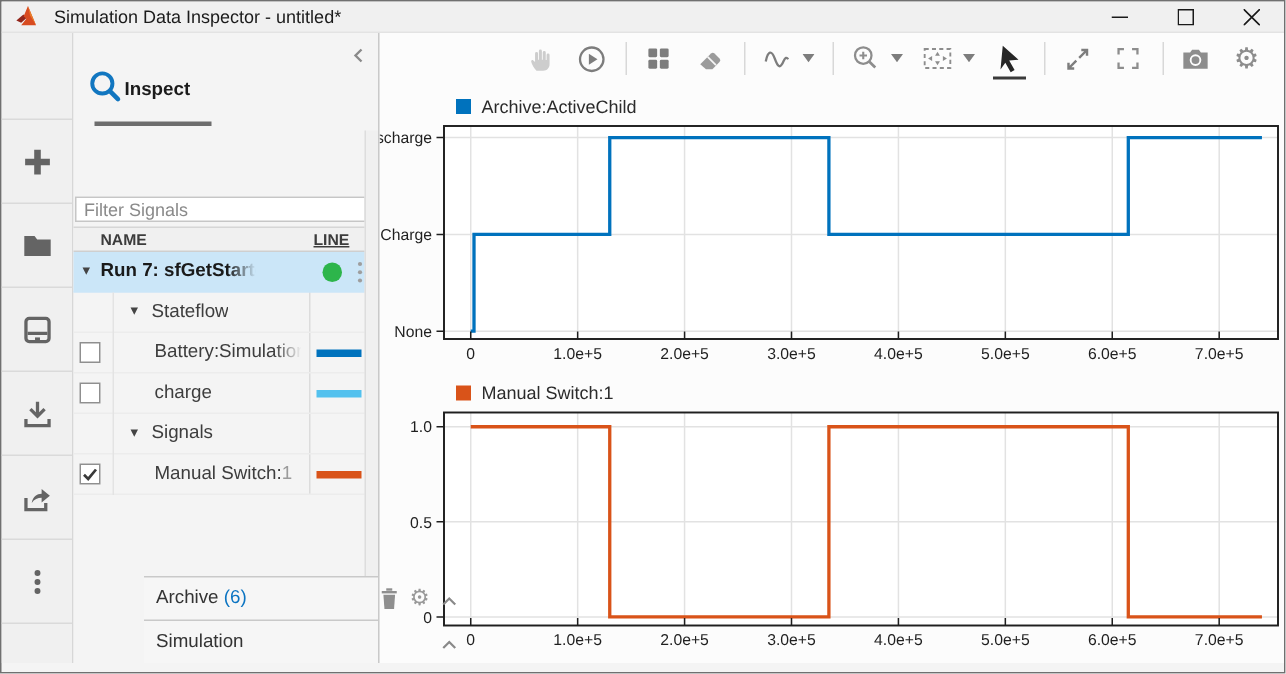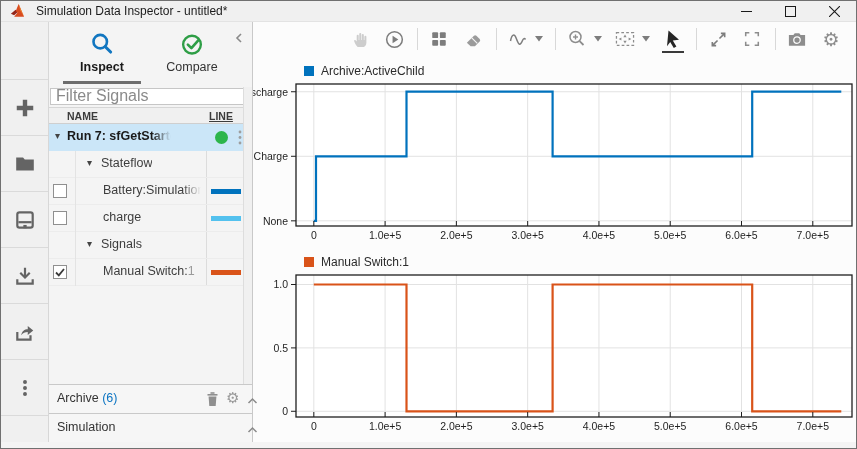--- a/index.html
+++ b/index.html
@@ -10,48 +10,48 @@
   .titlebar .title{font-size:12px;color:#1b1b1b;flex:1 1 auto;white-space:nowrap;}
   .winbtn{width:44px;height:27px;display:flex;align-items:center;justify-content:center;flex:none;}
   
   .main{display:flex;height:420px;}
   .rail{width:48px;flex:none;background:#f0f0f0;border-right:1px solid #d7d7d7;box-sizing:border-box;}
   .rail .spacer{height:57px;border-bottom:1px solid #dadada;}
   .rail-btn{height:55px;border-bottom:1px solid #dadada;display:flex;align-items:center;justify-content:center;cursor:pointer;}
   
   .panel{width:204px;flex:none;background:#f4f4f4;border-right:1px solid #c9c9c9;box-sizing:border-box;display:flex;flex-direction:column;position:relative;}
   .tabbar{height:62px;flex:none;position:relative;display:flex;padding-left:8px;}
-  .tab{width:90px;display:flex;flex-direction:column;align-items:center;padding-top:9px;cursor:pointer;position:relative;}
+  .tab{width:90px;display:flex;flex-direction:row;align-items:center;padding-top:9px;cursor:pointer;position:relative;}
   .tab .tlabel{font-size:12.5px;color:#333;margin-top:3px;}
   .tab.active .tlabel{font-weight:bold;color:#1a1a1a;}
   .tab.active::after{content:"";position:absolute;left:6px;right:6px;bottom:0;height:3px;background:#6d6d6d;}
   .collapse{position:absolute;right:8px;top:8px;cursor:pointer;}
   .filterwrap{padding:3px 8px 2px 1px;flex:none;}
-  .filterwrap input{width:100%;height:17px;box-sizing:border-box;border:1px solid #c6c6c6;background:#fff;font-size:16px;color:#a16207;padding:0 5px;font-family:"Liberation Sans",sans-serif;}
+  .filterwrap input{width:100%;height:17px;box-sizing:border-box;border:1px solid #c6c6c6;background:#fff;font-size:12px;color:#a16207;padding:0 5px;font-family:"Liberation Sans",sans-serif;margin-top:44px;}
   .filterwrap input::placeholder{color:#8a8a8a;}
   .thead{height:17px;flex:none;background:#f0f0f0;border-top:1px solid #d6d6d6;border-bottom:1px solid #cfcfcf;box-sizing:border-box;position:relative;font-size:10.5px;font-weight:bold;color:#3c3c3c;}
   .thead .c1{position:absolute;left:18px;top:2px;}
   .thead .c2{position:absolute;left:160px;top:2px;text-decoration:underline;}
   .tbody{flex:none;position:relative;}
   .tbody::before{content:"";position:absolute;left:157px;top:0;bottom:0;width:1px;background:#dcdcdc;}
   .tbody::after{content:"";position:absolute;left:26px;top:27px;bottom:0;width:1px;background:#e3e3e3;}
   .trow{height:27px;position:relative;border-bottom:1px solid #ececec;box-sizing:border-box;font-size:12.5px;color:#3d3d3d;cursor:pointer;}
   .trow.sel{background:#cbe6f8;border-bottom:1px solid #cbe6f8;}
   .caret{position:absolute;top:6px;font-size:10px;color:#444;}
   .rlabel{position:absolute;top:5px;white-space:nowrap;overflow:hidden;}
   .fade{-webkit-mask-image:linear-gradient(90deg,#000 80%,transparent 98%);mask-image:linear-gradient(90deg,#000 80%,transparent 98%);}
   .runlabel{font-weight:bold;color:#1a1a1a;width:106px;}
   .dot{position:absolute;left:166px;top:7px;width:13px;height:13px;border-radius:50%;}
   .kebab{position:absolute;left:186px;top:5px;width:10px;height:17px;cursor:pointer;}
   .cbx{position:absolute;left:4px;top:6px;width:14px;height:14px;background:#fff;border:1px solid #8f8f8f;box-sizing:border-box;cursor:pointer;}
   .lsample{position:absolute;left:162px;top:11px;width:30px;height:5px;}
   .suffix{color:#9b9b9b;}
   .panelspacer{flex:1 1 auto;}
   .gutter{position:absolute;right:0;top:65px;bottom:57px;width:8px;background:#f0f0f0;border-left:1px solid #ddd;}
-  .barrow{height:28px;flex:none;border-top:1px solid #c9c9c9;background:#f6f6f6;position:relative;font-size:12.5px;color:#333;}
+  .barrow{height:28px;flex:none;border-top:1px solid #c9c9c9;background:#f6f6f6;position:relative;font-size:12.5px;color:#333;margin-left:47px;}
   .barrow .blabel{position:absolute;left:8px;top:6px;}
   .barrow .count{color:#0b74c2;}
   .bicon{position:absolute;top:5px;cursor:pointer;}
   
   .plotarea{flex:1 1 auto;background:#fcfcfc;display:flex;flex-direction:column;overflow:hidden;}
   .ptoolbar{height:34px;flex:none;display:flex;align-items:center;justify-content:flex-end;padding-right:12px;}
   .pbtn{width:26px;height:28px;display:flex;align-items:center;justify-content:center;cursor:pointer;position:relative;margin-left:8px;}
   .pbtn.tight{margin-left:2px;width:12px;}
   .pbtn.active::after{content:"";position:absolute;left:2px;right:2px;bottom:0;height:2px;background:#3a3a3a;}
   .psep{width:1px;height:22px;background:#d8d8d8;margin-left:10px;flex:none;}
@@ -133,27 +133,20 @@
     </div>
 
     <div class="panel">
       <div class="tabbar">
         <div class="tab active">
           <svg width="26" height="26" viewBox="0 0 22 22">
             <circle cx="9.5" cy="9" r="5.7" fill="none" stroke="#1176c0" stroke-width="2.2"></circle>
             <line x1="13.8" y1="13.3" x2="18.3" y2="17.8" stroke="#1176c0" stroke-width="2.6" stroke-linecap="round"></line>
           </svg>
           <span class="tlabel">Inspect</span>
-        </div>
-        <div class="tab">
-          <svg width="26" height="26" viewBox="0 0 22 22">
-            <circle cx="11" cy="11.5" r="7.5" fill="none" stroke="#2e9e46" stroke-width="2"></circle>
-            <path d="M7.5 11.5l3 3 6-6.8" fill="none" stroke="#2e9e46" stroke-width="2.2" stroke-linecap="round" stroke-linejoin="round"></path>
-          </svg>
-          <span class="tlabel">Compare</span>
         </div>
         <div class="collapse">
           <svg width="10" height="12" viewBox="0 0 10 12">
               <polyline points="7,2 3,6 7,10" fill="none" stroke="#8a8a8a" stroke-width="1.6"></polyline>
             </svg>
         </div>
       </div>
 
       <div class="filterwrap">
         <input type="text" value="" placeholder="Filter Signals" style="">

